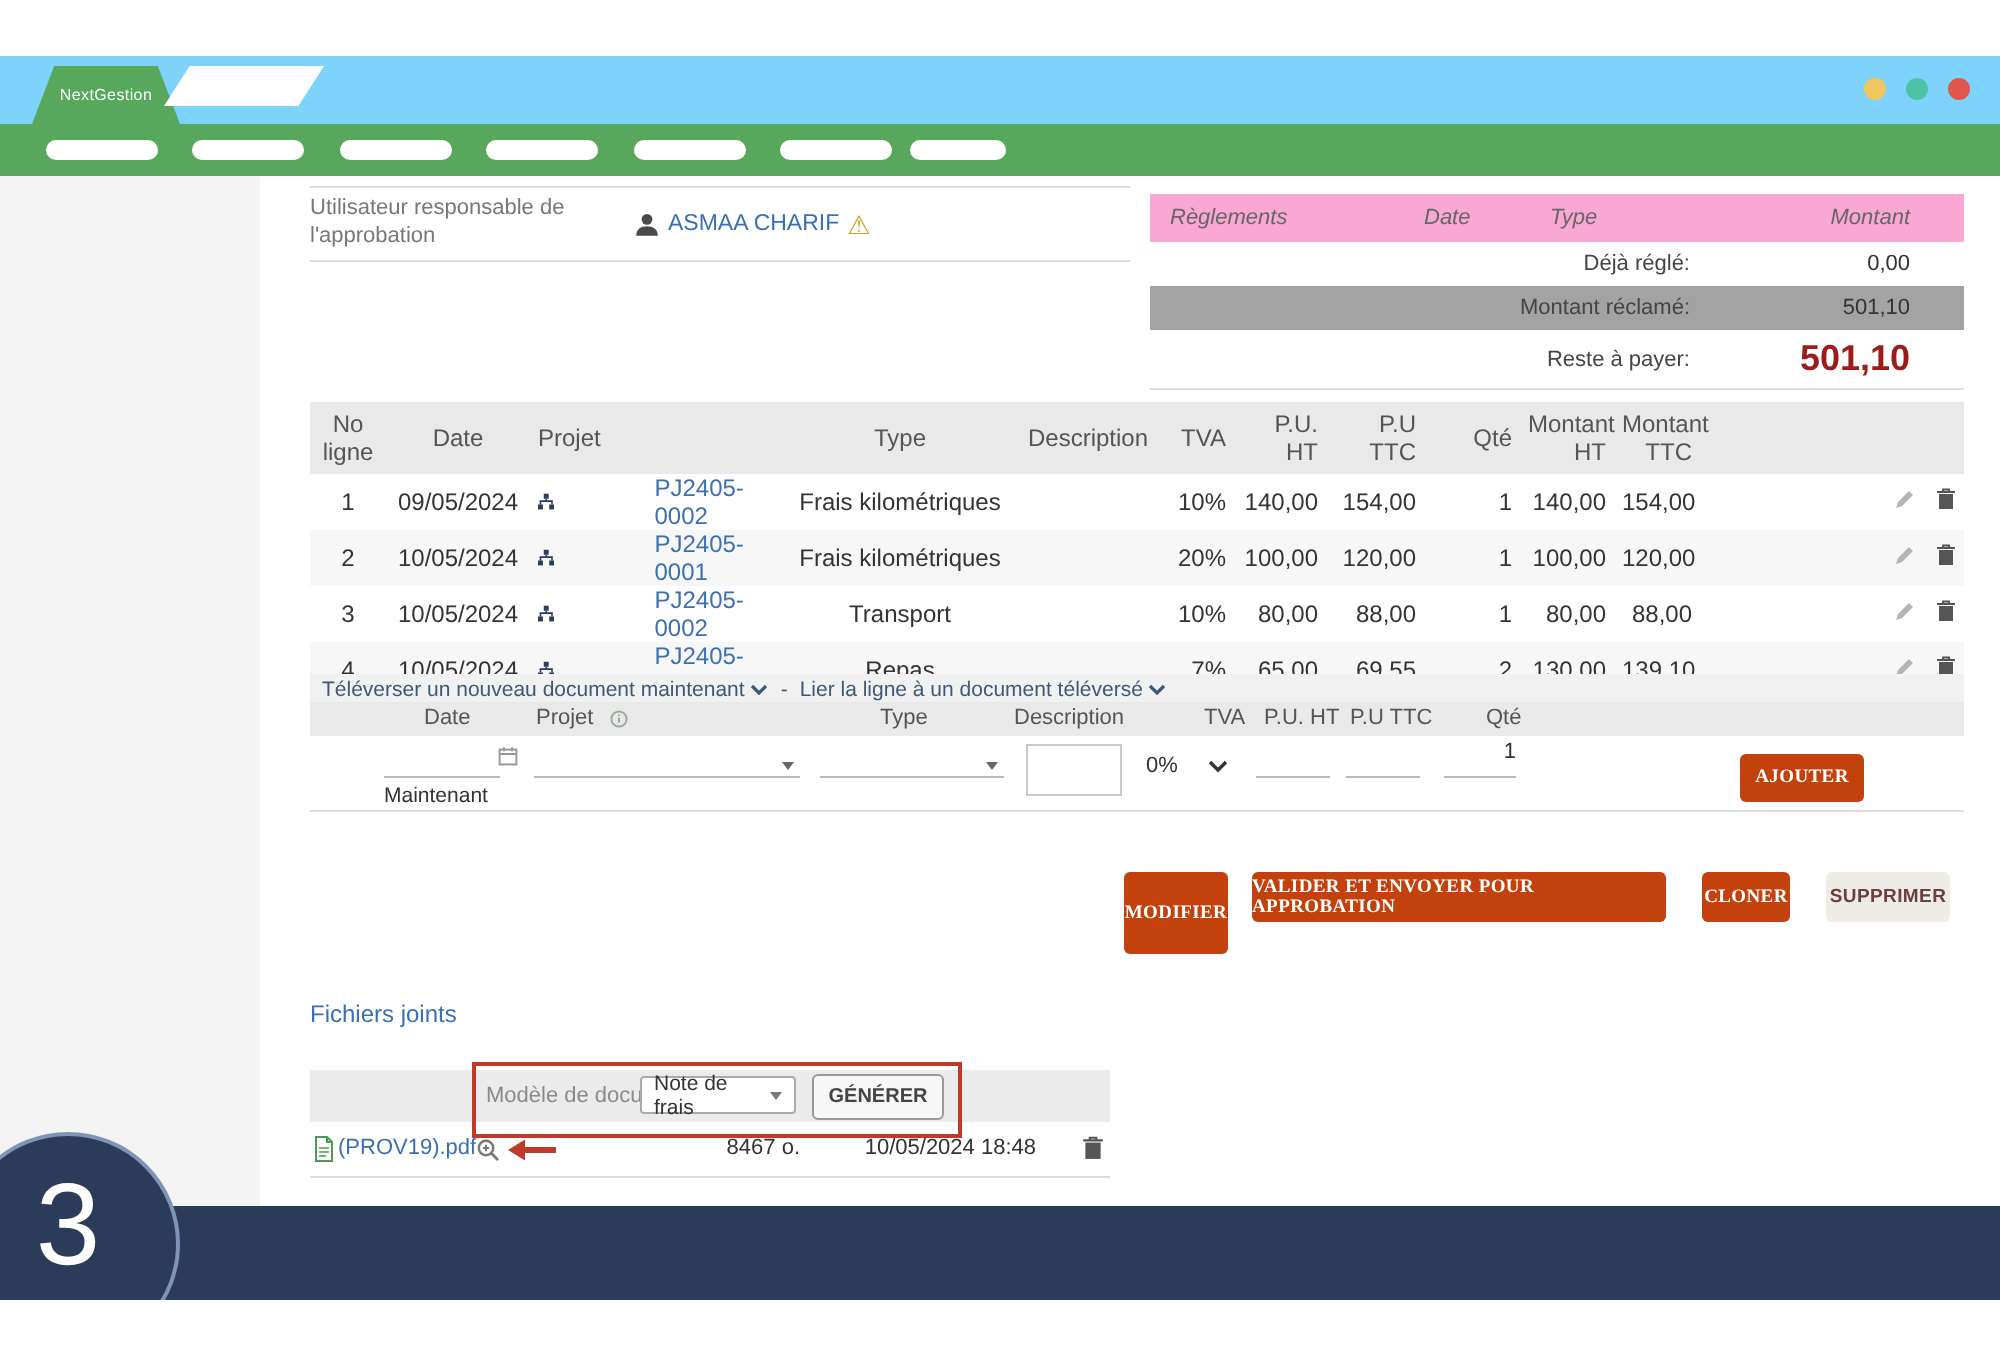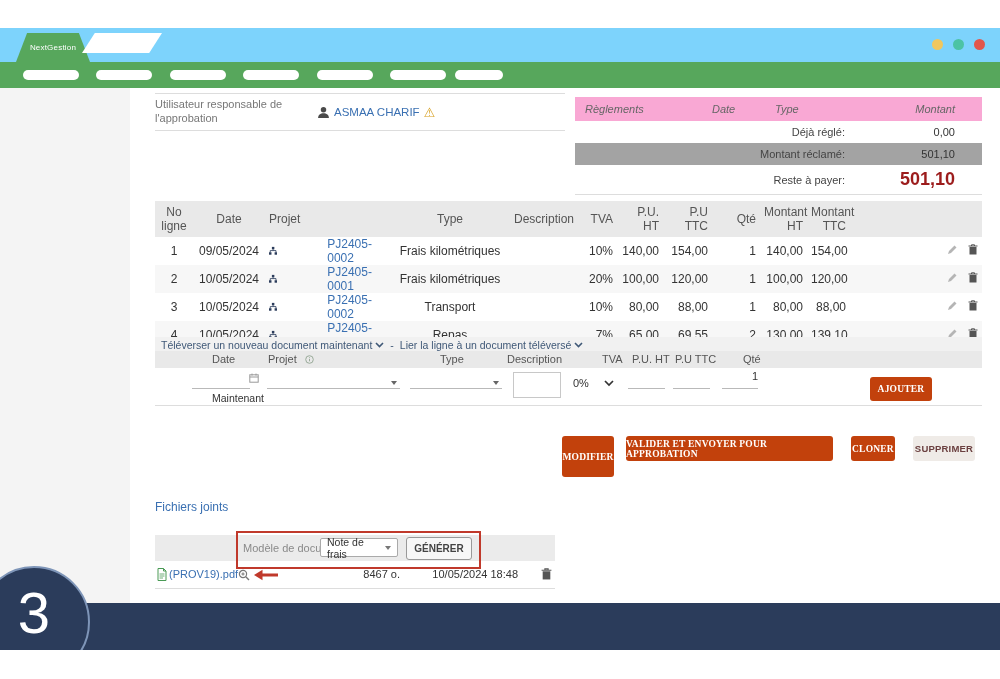--- a/index.html
+++ b/index.html
@@ -346,21 +346,21 @@
     <span style="left:477px">P.U. HT</span>
     <span style="left:520px">P.U TTC</span>
     <span style="left:588px">Qté</span>
   </div>
 
   <div class="u-line" style="left:192px;top:370px;width:58px"></div>
   <svg style="position:absolute;left:249px;top:373px" width="10" height="10" viewBox="0 0 10 10">
       <rect x=".8" y="1.8" width="8.4" height="7.4" fill="#fff" stroke="#999"></rect>
       <path d="M.8 4h8.4M3 .6v2M7 .6v2" stroke="#999"></path>
     </svg>
-  <span class="abs" style="left:212px;top:392px;font-size:10.5px;color:#333">Maintenant</span>
+  <span class="abs" style="left:192px;top:392px;font-size:10.5px;color:#333">Maintenant</span>
 
   <div class="u-line" style="left:267px;top:370px;width:133px"></div>
   <span class="caret" style="left:391px;top:381px"></span>
 
   <div class="u-line" style="left:410px;top:370px;width:92px"></div>
   <span class="caret" style="left:493px;top:381px"></span>
 
   <div class="desc-box"></div>
 
   <span class="abs" style="left:573px;top:377px;font-size:11px">0%</span>

